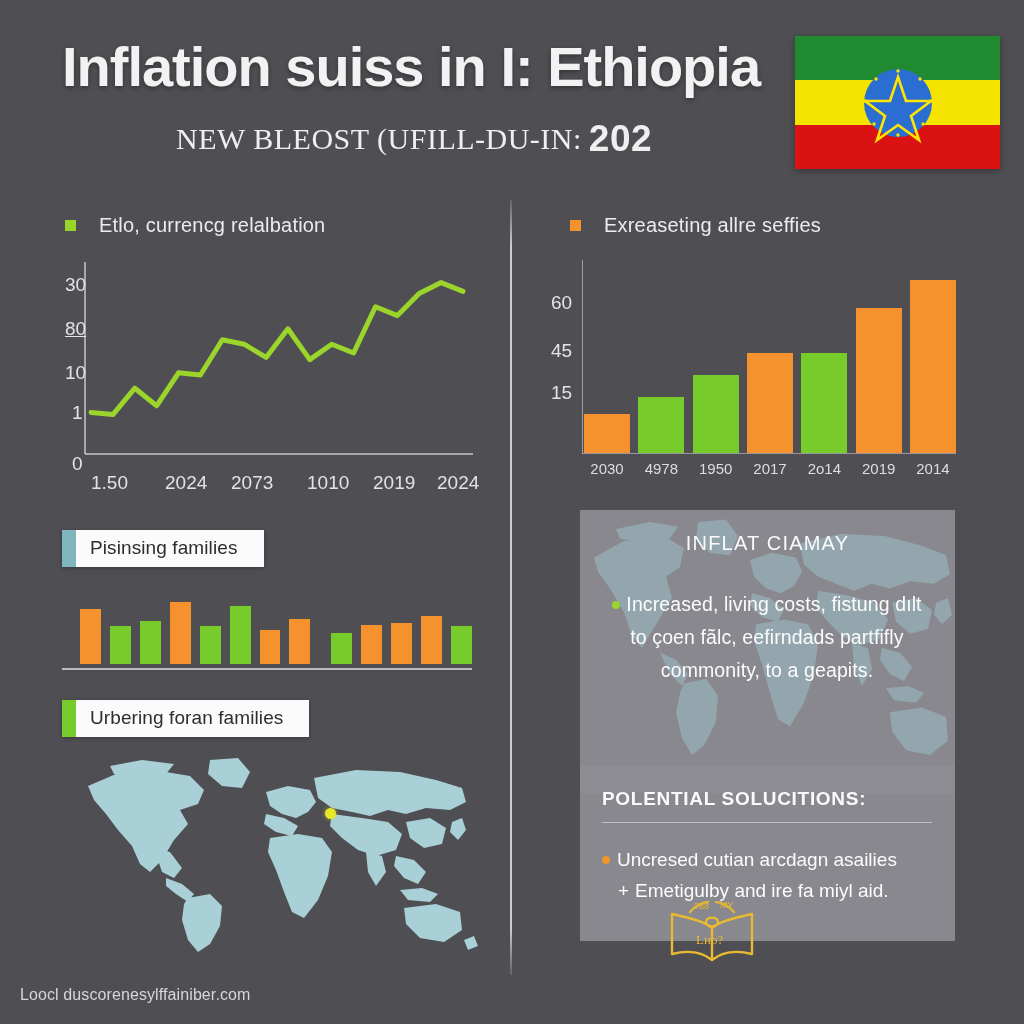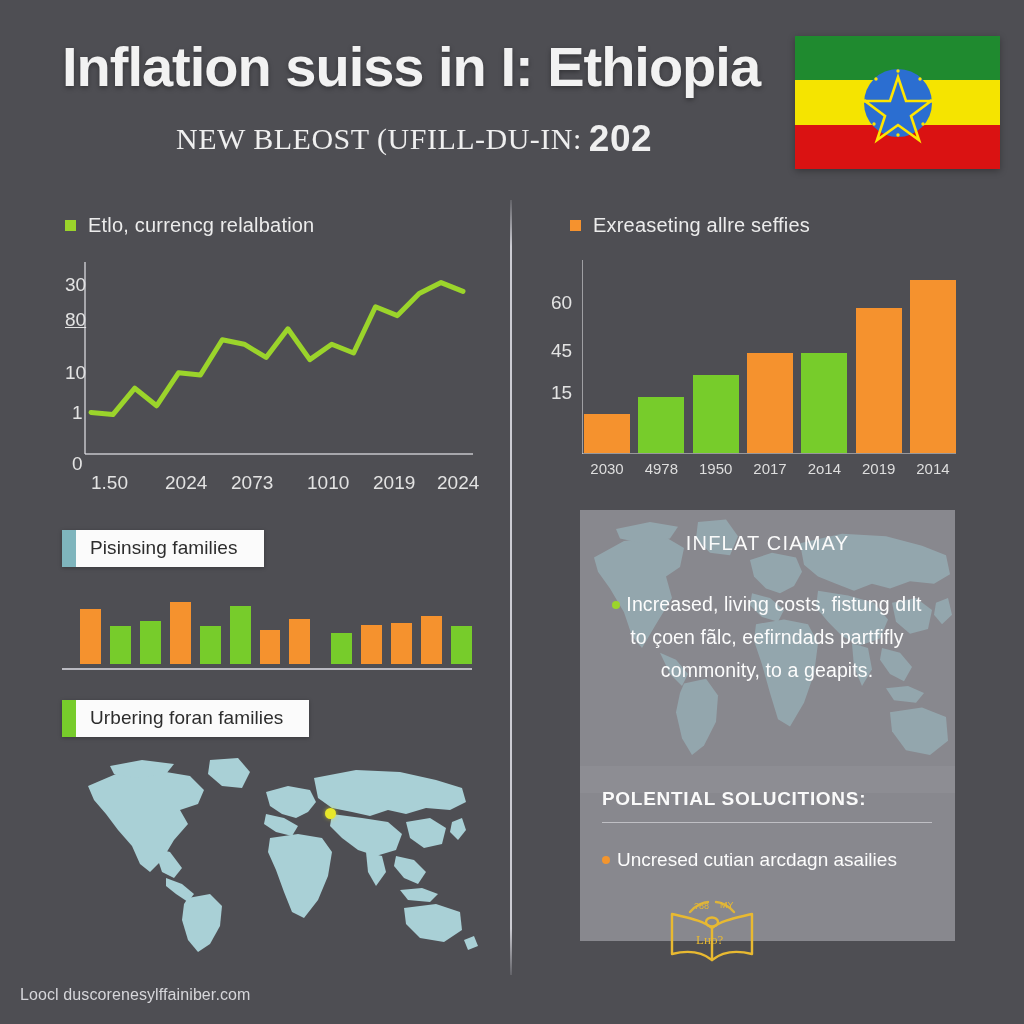--- a/index.html
+++ b/index.html
@@ -41,21 +41,21 @@
   .flag .r{top:66.66%;}
   .flag .emblem{position:absolute;left:50%;top:50%;transform:translate(-50%,-50%);}
 
   
   .vdiv{position:absolute;left:510px;top:200px;width:2px;height:775px;
         background:linear-gradient(to bottom,rgba(220,220,228,.15),rgba(226,226,233,.85) 6%,rgba(226,226,233,.85) 94%,rgba(220,220,228,.15));}
   .hdiv{position:absolute;left:62px;top:668px;width:410px;height:2px;
         background:rgba(223,223,229,.75);}
 
   
-  .legend{display:flex;align-items:center;gap:12px;}
+  .legend{display:flex;align-items:center;gap:23px;}
   .legend .swatch{width:11px;height:11px;display:inline-block;flex:none;}
   .legend .ltext{font-size:20px;color:#ececec;white-space:nowrap;letter-spacing:.2px;}
 
   .axis-label{font-size:19px;color:#e3e3e3;position:absolute;white-space:nowrap;}
 
   
   .line-chart{position:absolute;left:55px;top:210px;width:430px;height:290px;}
   .lc-legend{position:absolute;left:10px;top:4px;}
   .lc-plot{position:absolute;left:28px;top:48px;width:392px;height:200px;}
 
@@ -165,21 +165,21 @@
   <div class="vdiv"></div>
   <div class="hdiv"></div>
 
   <div class="line-chart">
     <div class="legend lc-legend">
       <span class="swatch" style="background:#9bd42b"></span>
       <span class="ltext">Etlo, currencg relalbation</span>
     </div>
 
     <div class="axis-label" style="left:10px;top:64px;">30</div>
-    <div class="axis-label" style="left:10px;top:99px;text-decoration:underline;">80</div>
+    <div class="axis-label" style="left:10px;top:108px;text-decoration:underline;">80</div>
     <div class="axis-label" style="left:10px;top:152px;">10</div>
     <div class="axis-label" style="left:17px;top:192px;">1</div>
     <div class="axis-label" style="left:17px;top:243px;">0</div>
 
     <svg class="lc-plot" viewBox="0 0 392 200" preserveAspectRatio="none">
       <line x1="2" y1="4" x2="2" y2="196" stroke="rgba(226,226,231,.6)" stroke-width="2"></line>
       <line x1="2" y1="196" x2="390" y2="196" stroke="rgba(226,226,231,.6)" stroke-width="2"></line>
       <polyline id="lc-path" fill="none" stroke="#9bd42b" stroke-width="5" stroke-linejoin="round" stroke-linecap="round" points="8.0,154.4 29.9,156.6 51.8,130.2 73.6,147.8 95.5,114.8 117.4,117.0 139.3,81.8 161.2,86.2 183.1,99.4 204.9,70.8 226.8,101.6 248.7,86.2 270.6,95.0 292.5,48.8 314.4,57.6 336.2,35.6 358.1,24.6 380.0,33.4"></polyline>
     </svg>
 
@@ -314,20 +314,21 @@
     </svg>
     <div class="ptitle">INFLAT CIAMAY</div>
     <div class="pbody"><span class="pbullet"></span><span>Increased, living costs, fistung dılt to çoen fãlc, eefirndads partfifly commonity, to a geapits.</span></div>
   </div>
 
   <div class="panel panel-solutions">
     <div class="stitle">POLENTIAL SOLUCITIONS:</div>
     <div class="srule"></div>
     <div class="sbody">
       <div><span class="sbullet"></span><span>Uncresed cutian arcdagn asailies</span></div>
+      <div style="padding-left:16px"><span class="splus">+</span><span>Emetigulby and ire fa miyl aid.</span></div>
     </div>
   </div>
 
   <svg class="book-icon" width="96" height="66" viewBox="0 0 96 66">
     <g stroke="#e8b931" stroke-width="2.4" fill="none" stroke-linejoin="round" stroke-linecap="round">
       <path d="M8 14 L8 54 C24 50 38 52 48 60 C58 52 72 50 88 54 L88 14 C72 18 58 20 48 28 C38 20 24 18 8 14 Z"></path>
       <path d="M48 28 L48 60"></path>
       <ellipse cx="48" cy="22" rx="6" ry="4.5"></ellipse>
       <path d="M26 12 C32 5 40 2 44 2" opacity=".9"></path>
       <path d="M70 12 C64 5 56 2 52 2" opacity=".9"></path>

